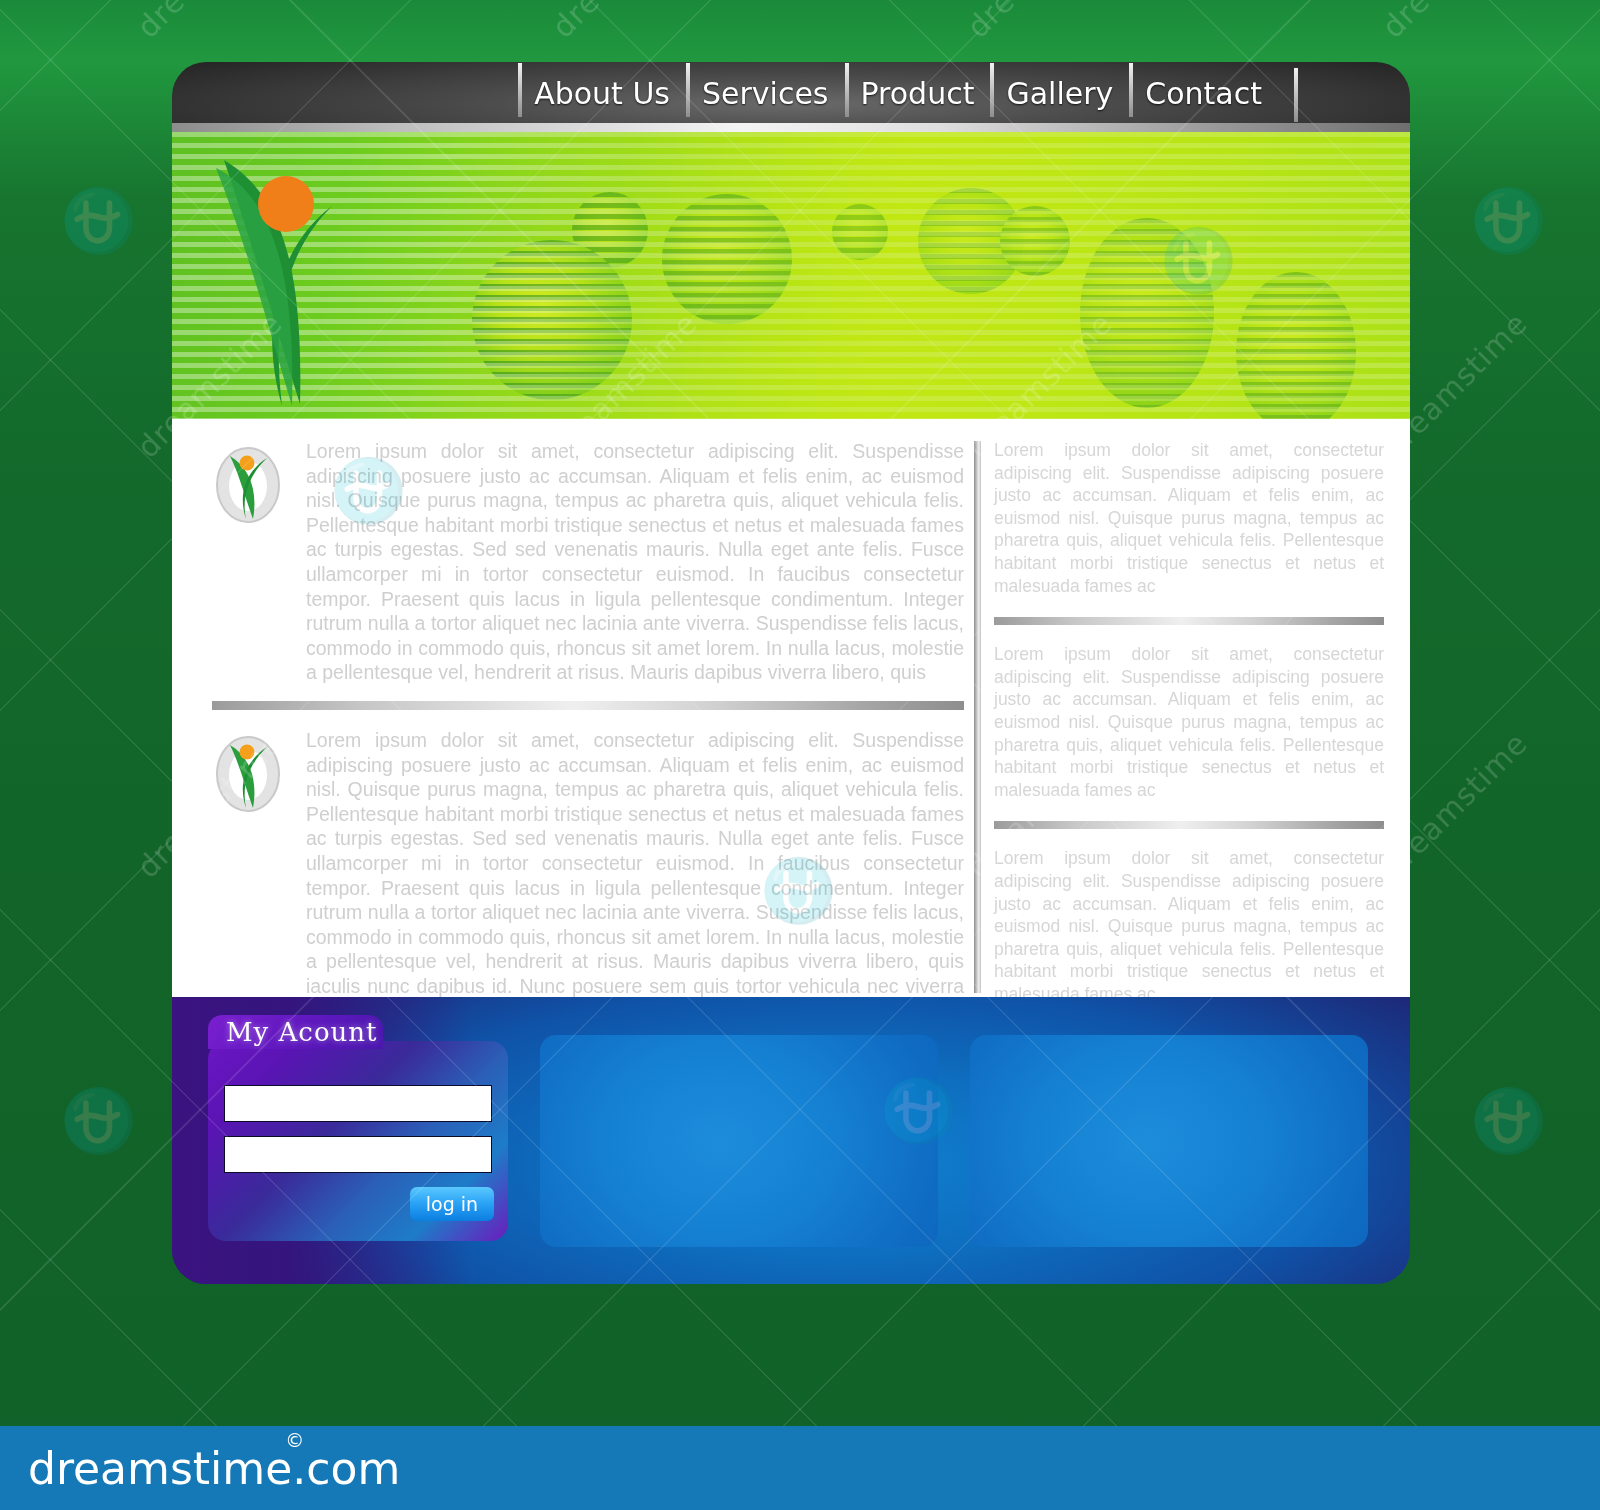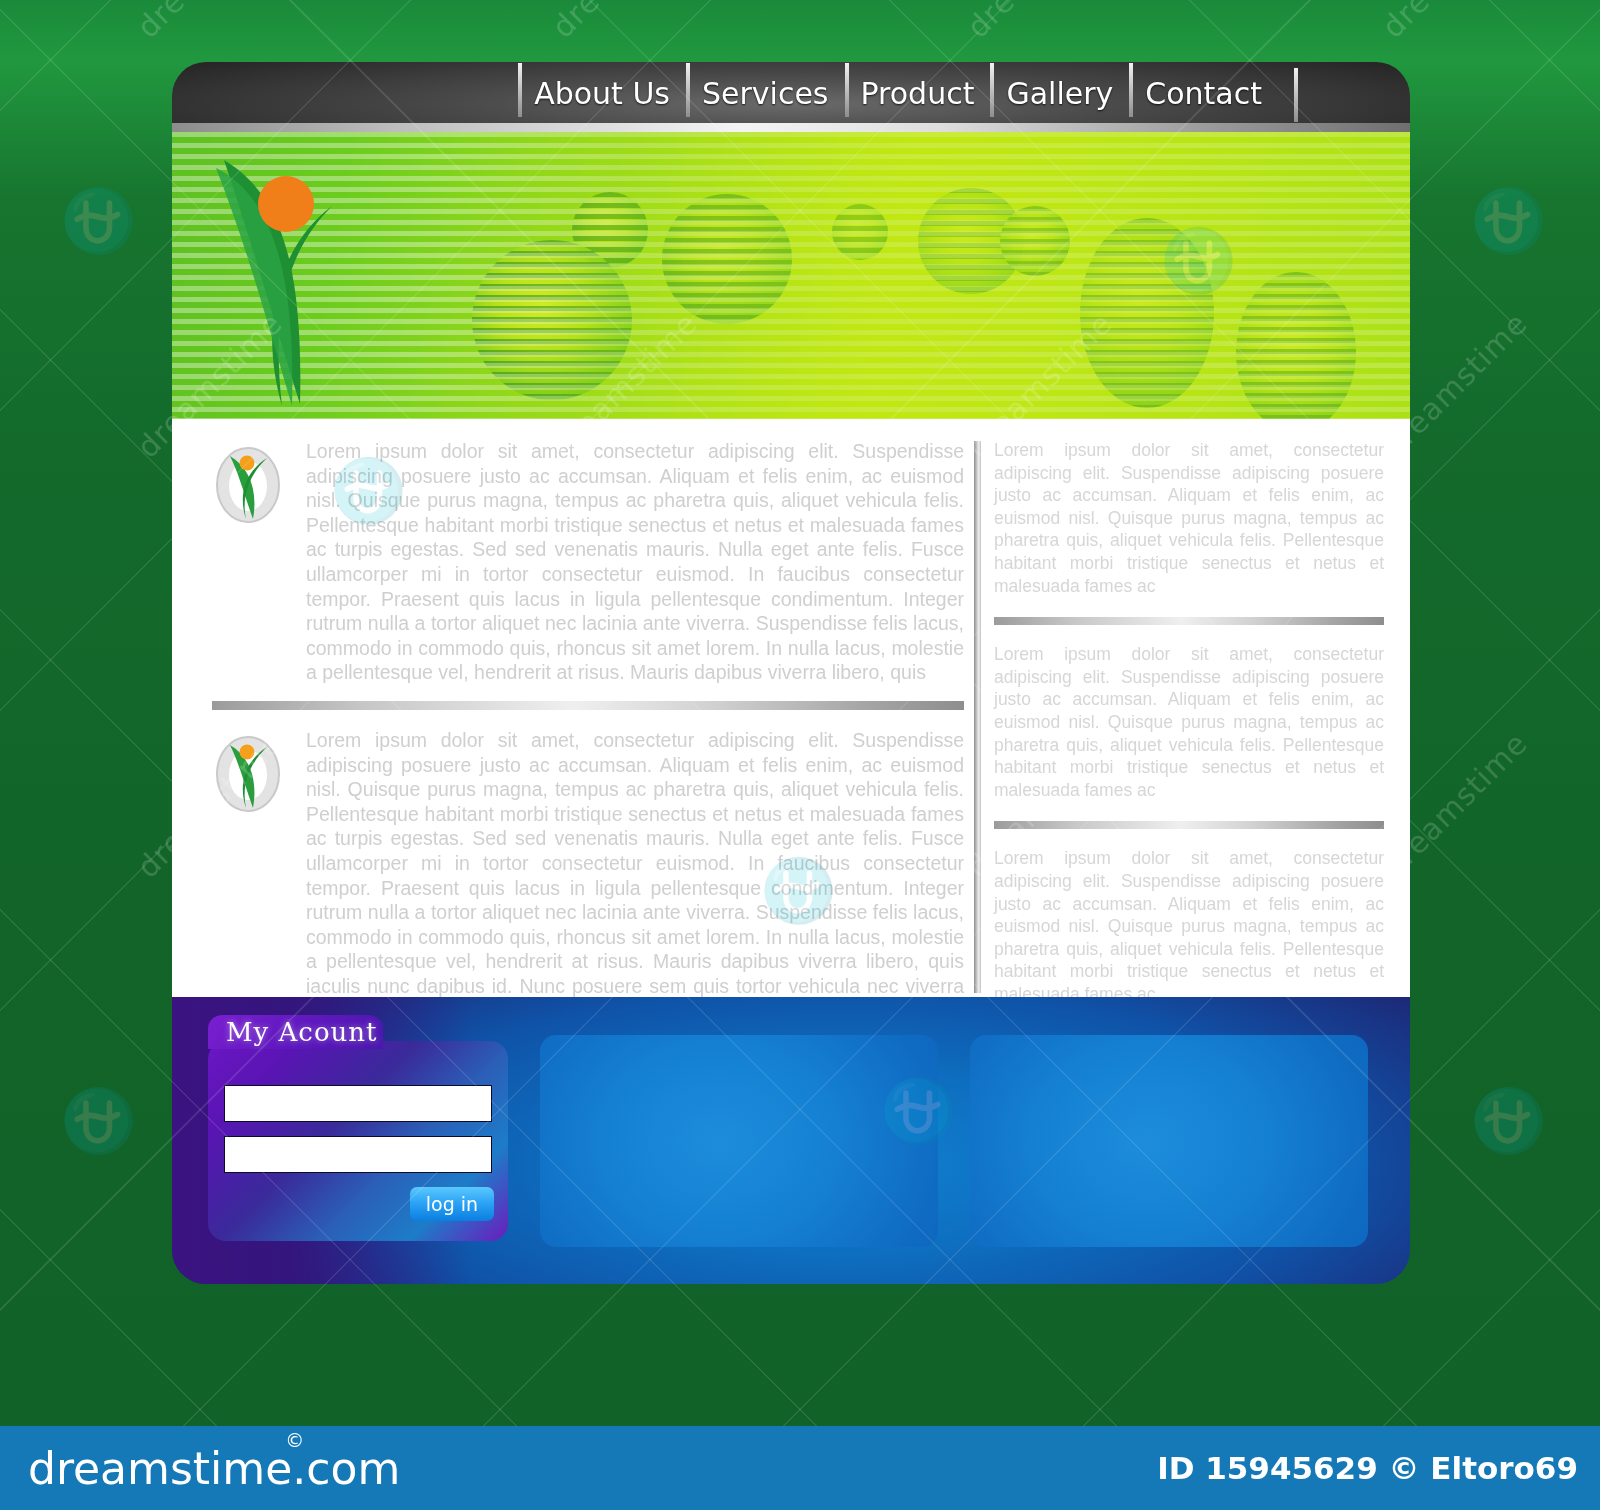--- a/index.html
+++ b/index.html
@@ -357,16 +357,15 @@
   <span class="wm-word" style="left:1375px; top:440px;">dreamstime</span>
   <span class="wm-word" style="left:130px;  top:860px;">dreamstime</span>
   <span class="wm-word" style="left:545px;  top:860px;">dreamstime</span>
   <span class="wm-word" style="left:960px;  top:860px;">dreamstime</span>
   <span class="wm-word" style="left:1375px; top:860px;">dreamstime</span>
 
   <div class="bar">
     <div class="ds-logo">
       <span class="reg">©</span><span>dreamstime</span><span>.com</span>
     </div>
-    <div class="ds-id">ID 15945629 © Eltoro69</div>
   </div>
 
 </div>
 
 </body></html>

